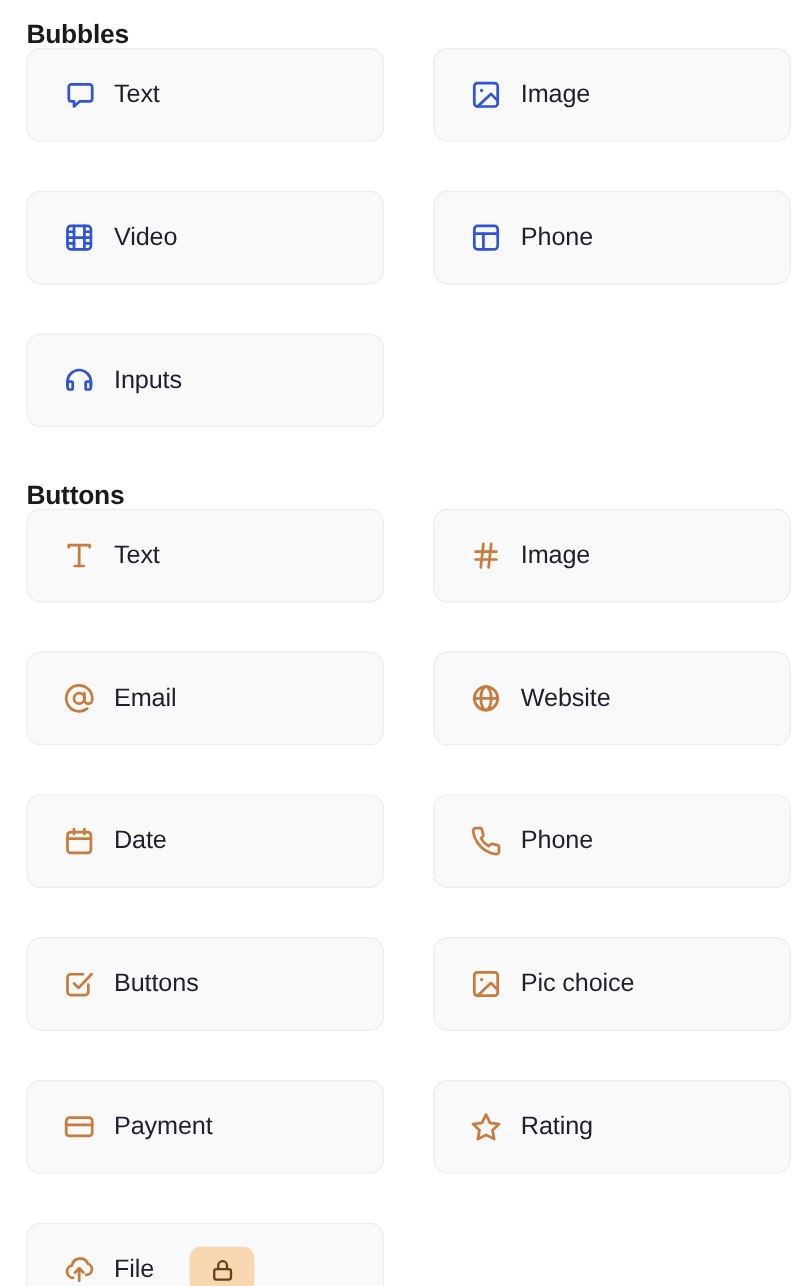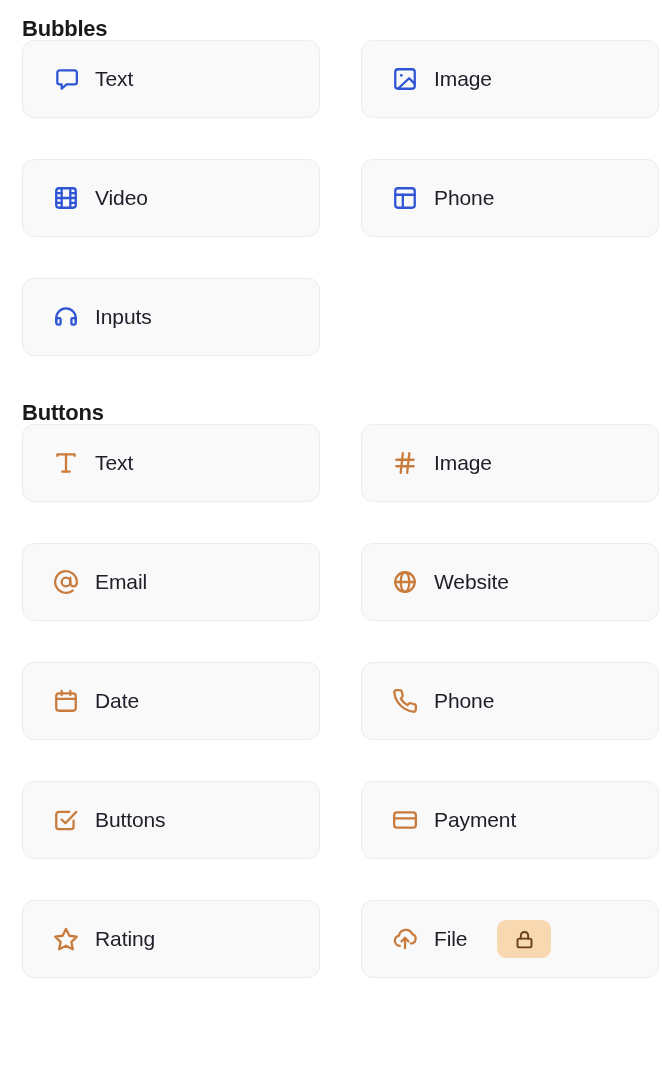--- a/index.html
+++ b/index.html
@@ -233,20 +233,30 @@
       <div class="block-card">
         <span class="icon">
           <svg width="26" height="26" viewBox="0 0 24 24" fill="none" stroke="#c97b3c" stroke-width="2.1" stroke-linecap="round" stroke-linejoin="round">
             <path d="M19 12.5V18a2.5 2.5 0 0 1-2.5 2.5h-11A2.5 2.5 0 0 1 3 18V7a2.5 2.5 0 0 1 2.5-2.5H15"></path>
             <path d="M8 11.5l3.5 3.5L21.5 4.5"></path>
           </svg>
         </span>
         <span class="block-label">Buttons</span>
       </div>
 
+      <div class="block-card">
+        <span class="icon">
+          <svg width="26" height="26" viewBox="0 0 24 24" fill="none" stroke="#c97b3c" stroke-width="2.1" stroke-linecap="round" stroke-linejoin="round">
+            <rect x="3" y="3" width="18" height="18" rx="2.5"></rect>
+            <circle cx="8.6" cy="8.6" r="1.25" fill="#c97b3c" stroke="none"></circle>
+            <path d="M21 16.5l-5.2-5.2L5.5 21"></path>
+          </svg>
+        </span>
+        <span class="block-label">Pic choice</span>
+      </div>
 
       <div class="block-card">
         <span class="icon">
           <svg width="26" height="26" viewBox="0 0 24 24" fill="none" stroke="#c97b3c" stroke-width="2.1" stroke-linecap="round" stroke-linejoin="round">
             <rect x="2" y="5" width="20" height="14" rx="2.5"></rect>
             <line x1="2" y1="10.5" x2="22" y2="10.5"></line>
           </svg>
         </span>
         <span class="block-label">Payment</span>
       </div>

